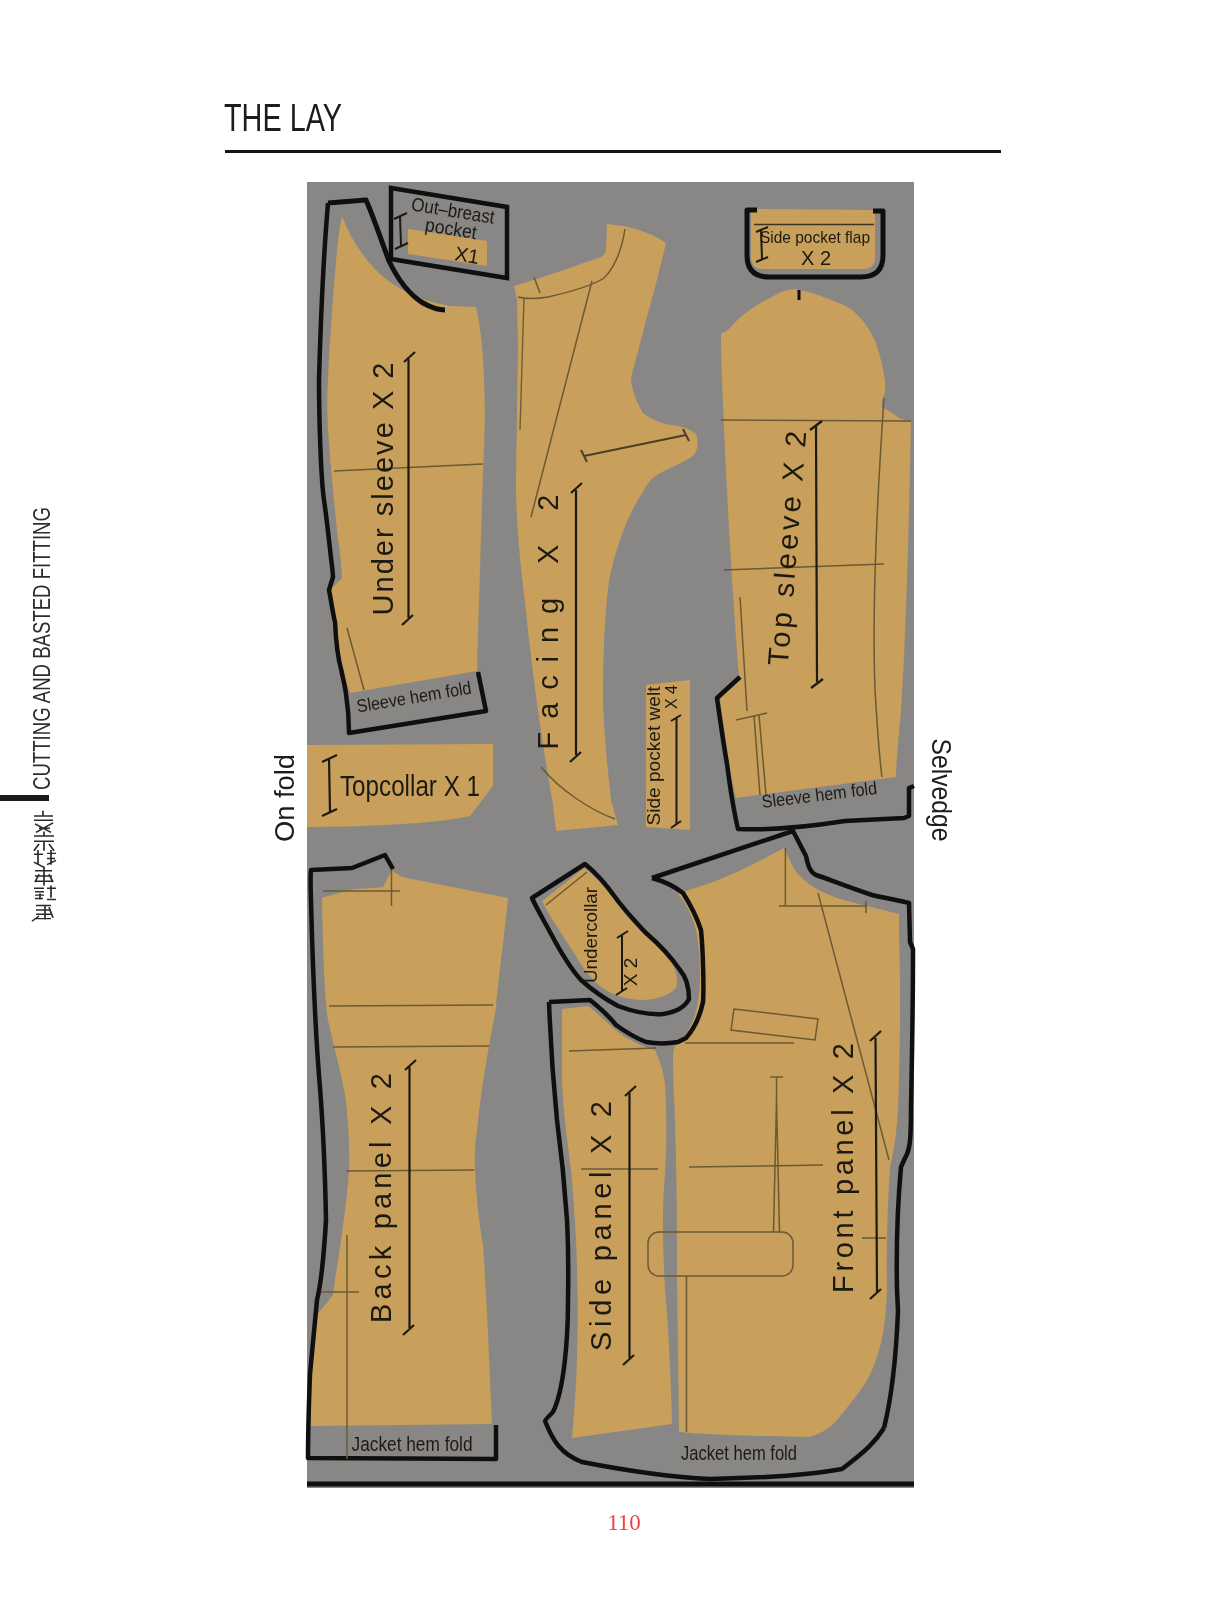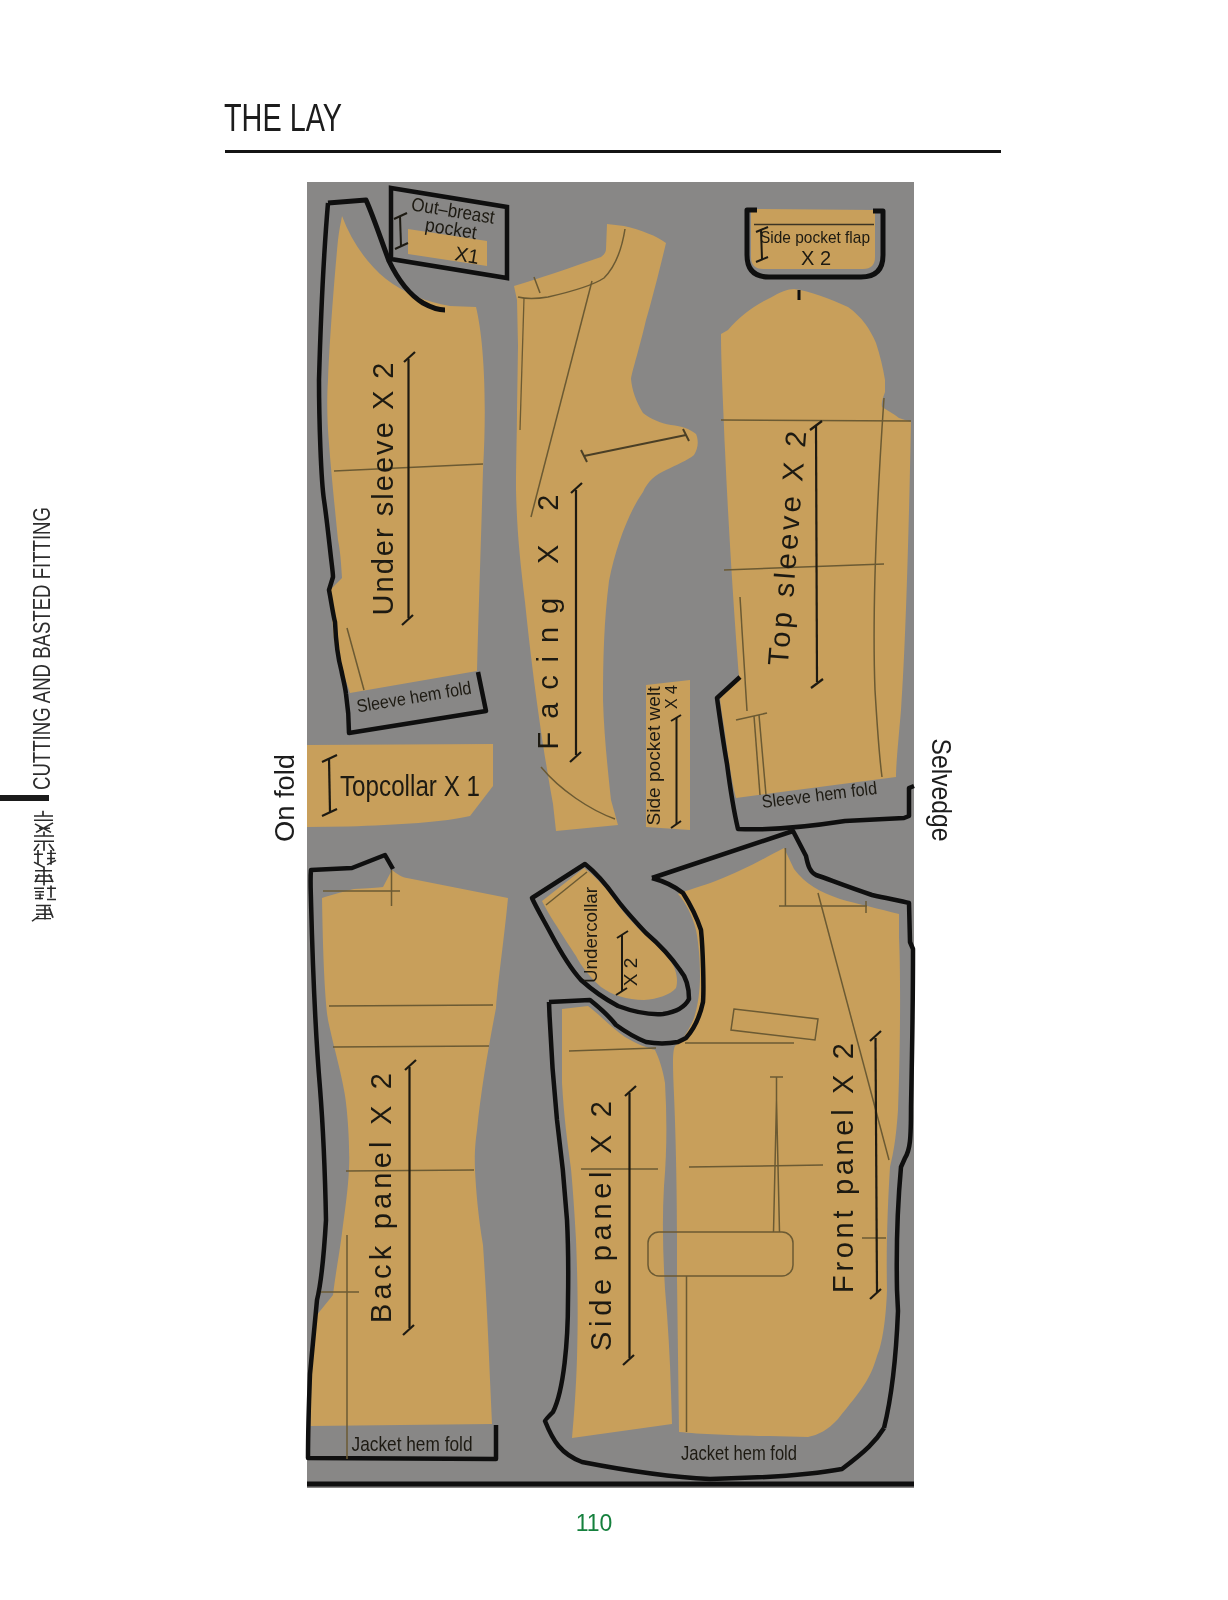--- a/index.html
+++ b/index.html
@@ -6,21 +6,21 @@
   body{width:1228px;height:1600px;position:relative;font-family:"Liberation Sans",sans-serif;}
   .abs{position:absolute;}
 </style>
 </head>
 <body>
 
 <div class="abs" style="left:225px;top:150px;width:776px;height:3px;background:#141414;"></div>
 
 <div class="abs" style="left:0px;top:795px;width:49px;height:6px;background:#1b1b1b;"></div>
 
-<div class="abs" style="left:554px;top:1510px;width:80px;text-align:center;font-size:23px;color:#15803d;">110</div>
+<div class="abs" style="left:584px;top:1510px;width:80px;text-align:center;font-size:23px;color:#ef4444;font-family:Liberation Serif, serif;">110</div>
 <svg class="abs" style="left:0;top:0;" width="1228" height="1600" viewBox="0 0 1228 1600">
 
 <text x="224" y="131" font-size="38" fill="#1c1c1c" textLength="118" lengthAdjust="spacingAndGlyphs">THE LAY</text>
 
 <text transform="translate(50,790) rotate(-90)" font-size="23" fill="#2d2d2d" textLength="283" lengthAdjust="spacingAndGlyphs">CUTTING AND BASTED FITTING</text>
 
 <g stroke="#2b2b2b" stroke-width="1.7" fill="none" transform="translate(3,113) scale(1,0.87)">
   <path d="M31 808 h19 M40 802 v7 M31 813 h19 M32 817 l16 10 M50 816 l-17 11 M36 822 h11"></path>
   <path d="M31 831 h20 M41 826 v6 M31 837 h20 M41 837 v11 M36 840 l-5 8 M46 840 l5 8"></path>
   <path d="M31 852 h9 M35 847 v17 M31 861 l10 6 M44 851 h9 M48 847 v17 M44 864 l9 -5 M44 857 h8"></path>

